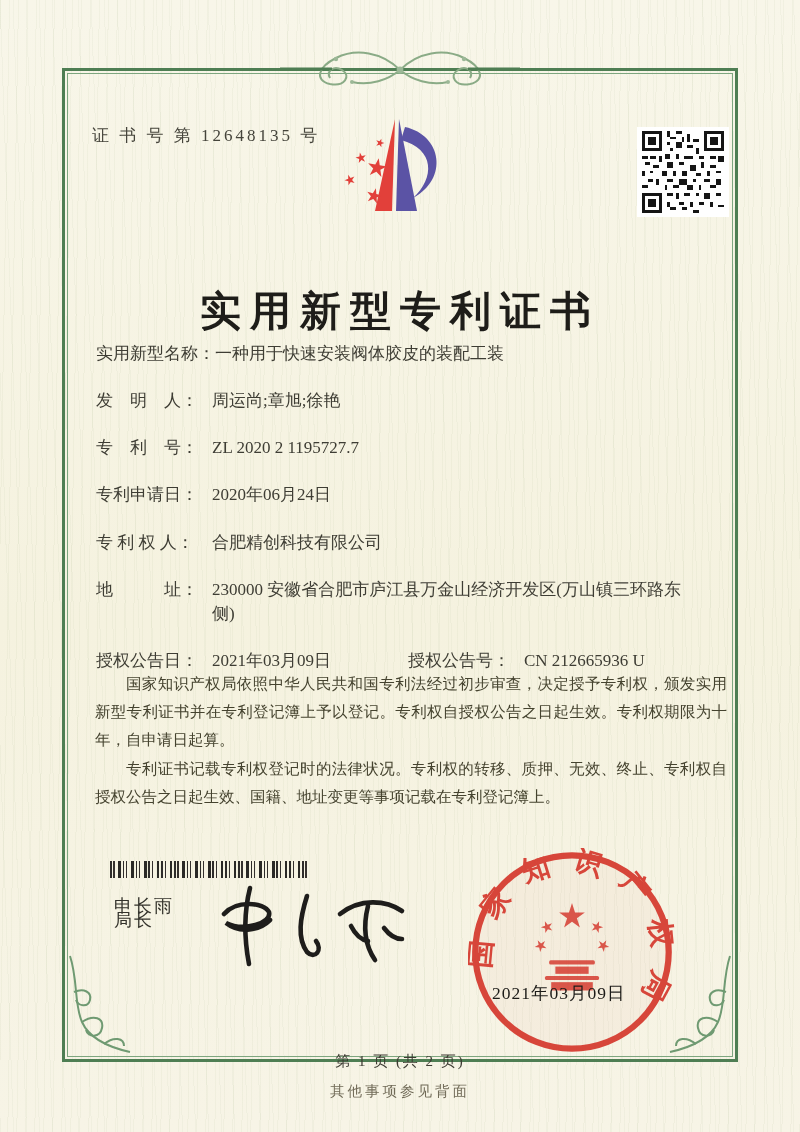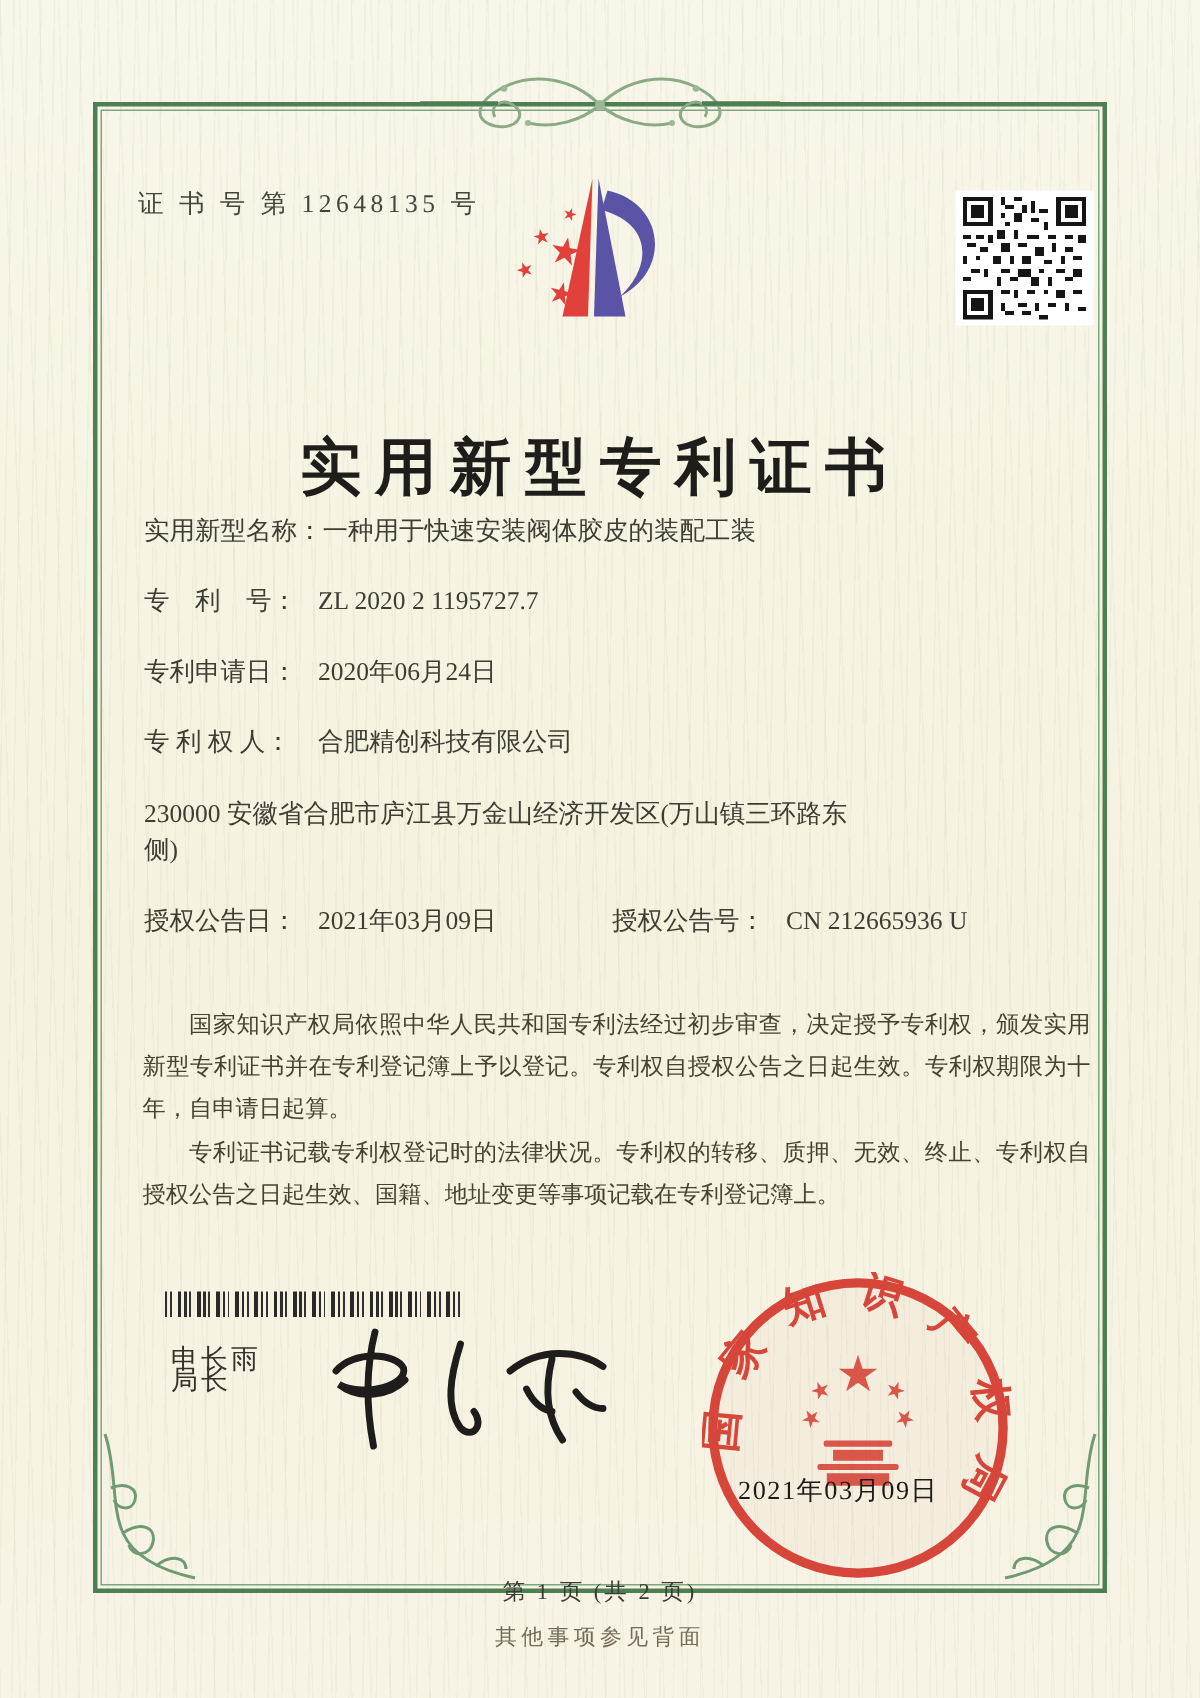--- a/index.html
+++ b/index.html
@@ -146,32 +146,37 @@
   </div>
 
   <div class="title">实用新型专利证书</div>
 
   <div class="fields">
     <div class="field-row">
       <span class="field-label">实用新型名称：</span>
       <span class="field-value">一种用于快速安装阀体胶皮的装配工装</span>
     </div>
     <div class="field-row">
+      <span class="field-label">发　明　人：</span>
+      <span class="field-value">周运尚;章旭;徐艳</span>
+    </div>
+    <div class="field-row">
       <span class="field-label">专　利　号：</span>
       <span class="field-value">ZL 2020 2 1195727.7</span>
     </div>
     <div class="field-row">
       <span class="field-label">专利申请日：</span>
       <span class="field-value">2020年06月24日</span>
     </div>
     <div class="field-row">
       <span class="field-label">专 利 权 人：</span>
       <span class="field-value">合肥精创科技有限公司</span>
     </div>
     <div class="field-row">
+      <span class="field-label">地　　　址：</span>
       <span class="field-value">230000 安徽省合肥市庐江县万金山经济开发区(万山镇三环路东侧)</span>
     </div>
     <div class="field-row grant-row">
       <span class="grant-pair1">
         <span class="field-label">授权公告日：</span>
         <span class="field-value">2021年03月09日</span>
       </span>
       <span class="grant-pair2">
         <span class="field-label">授权公告号：</span>
         <span class="field-value">CN 212665936 U</span>

